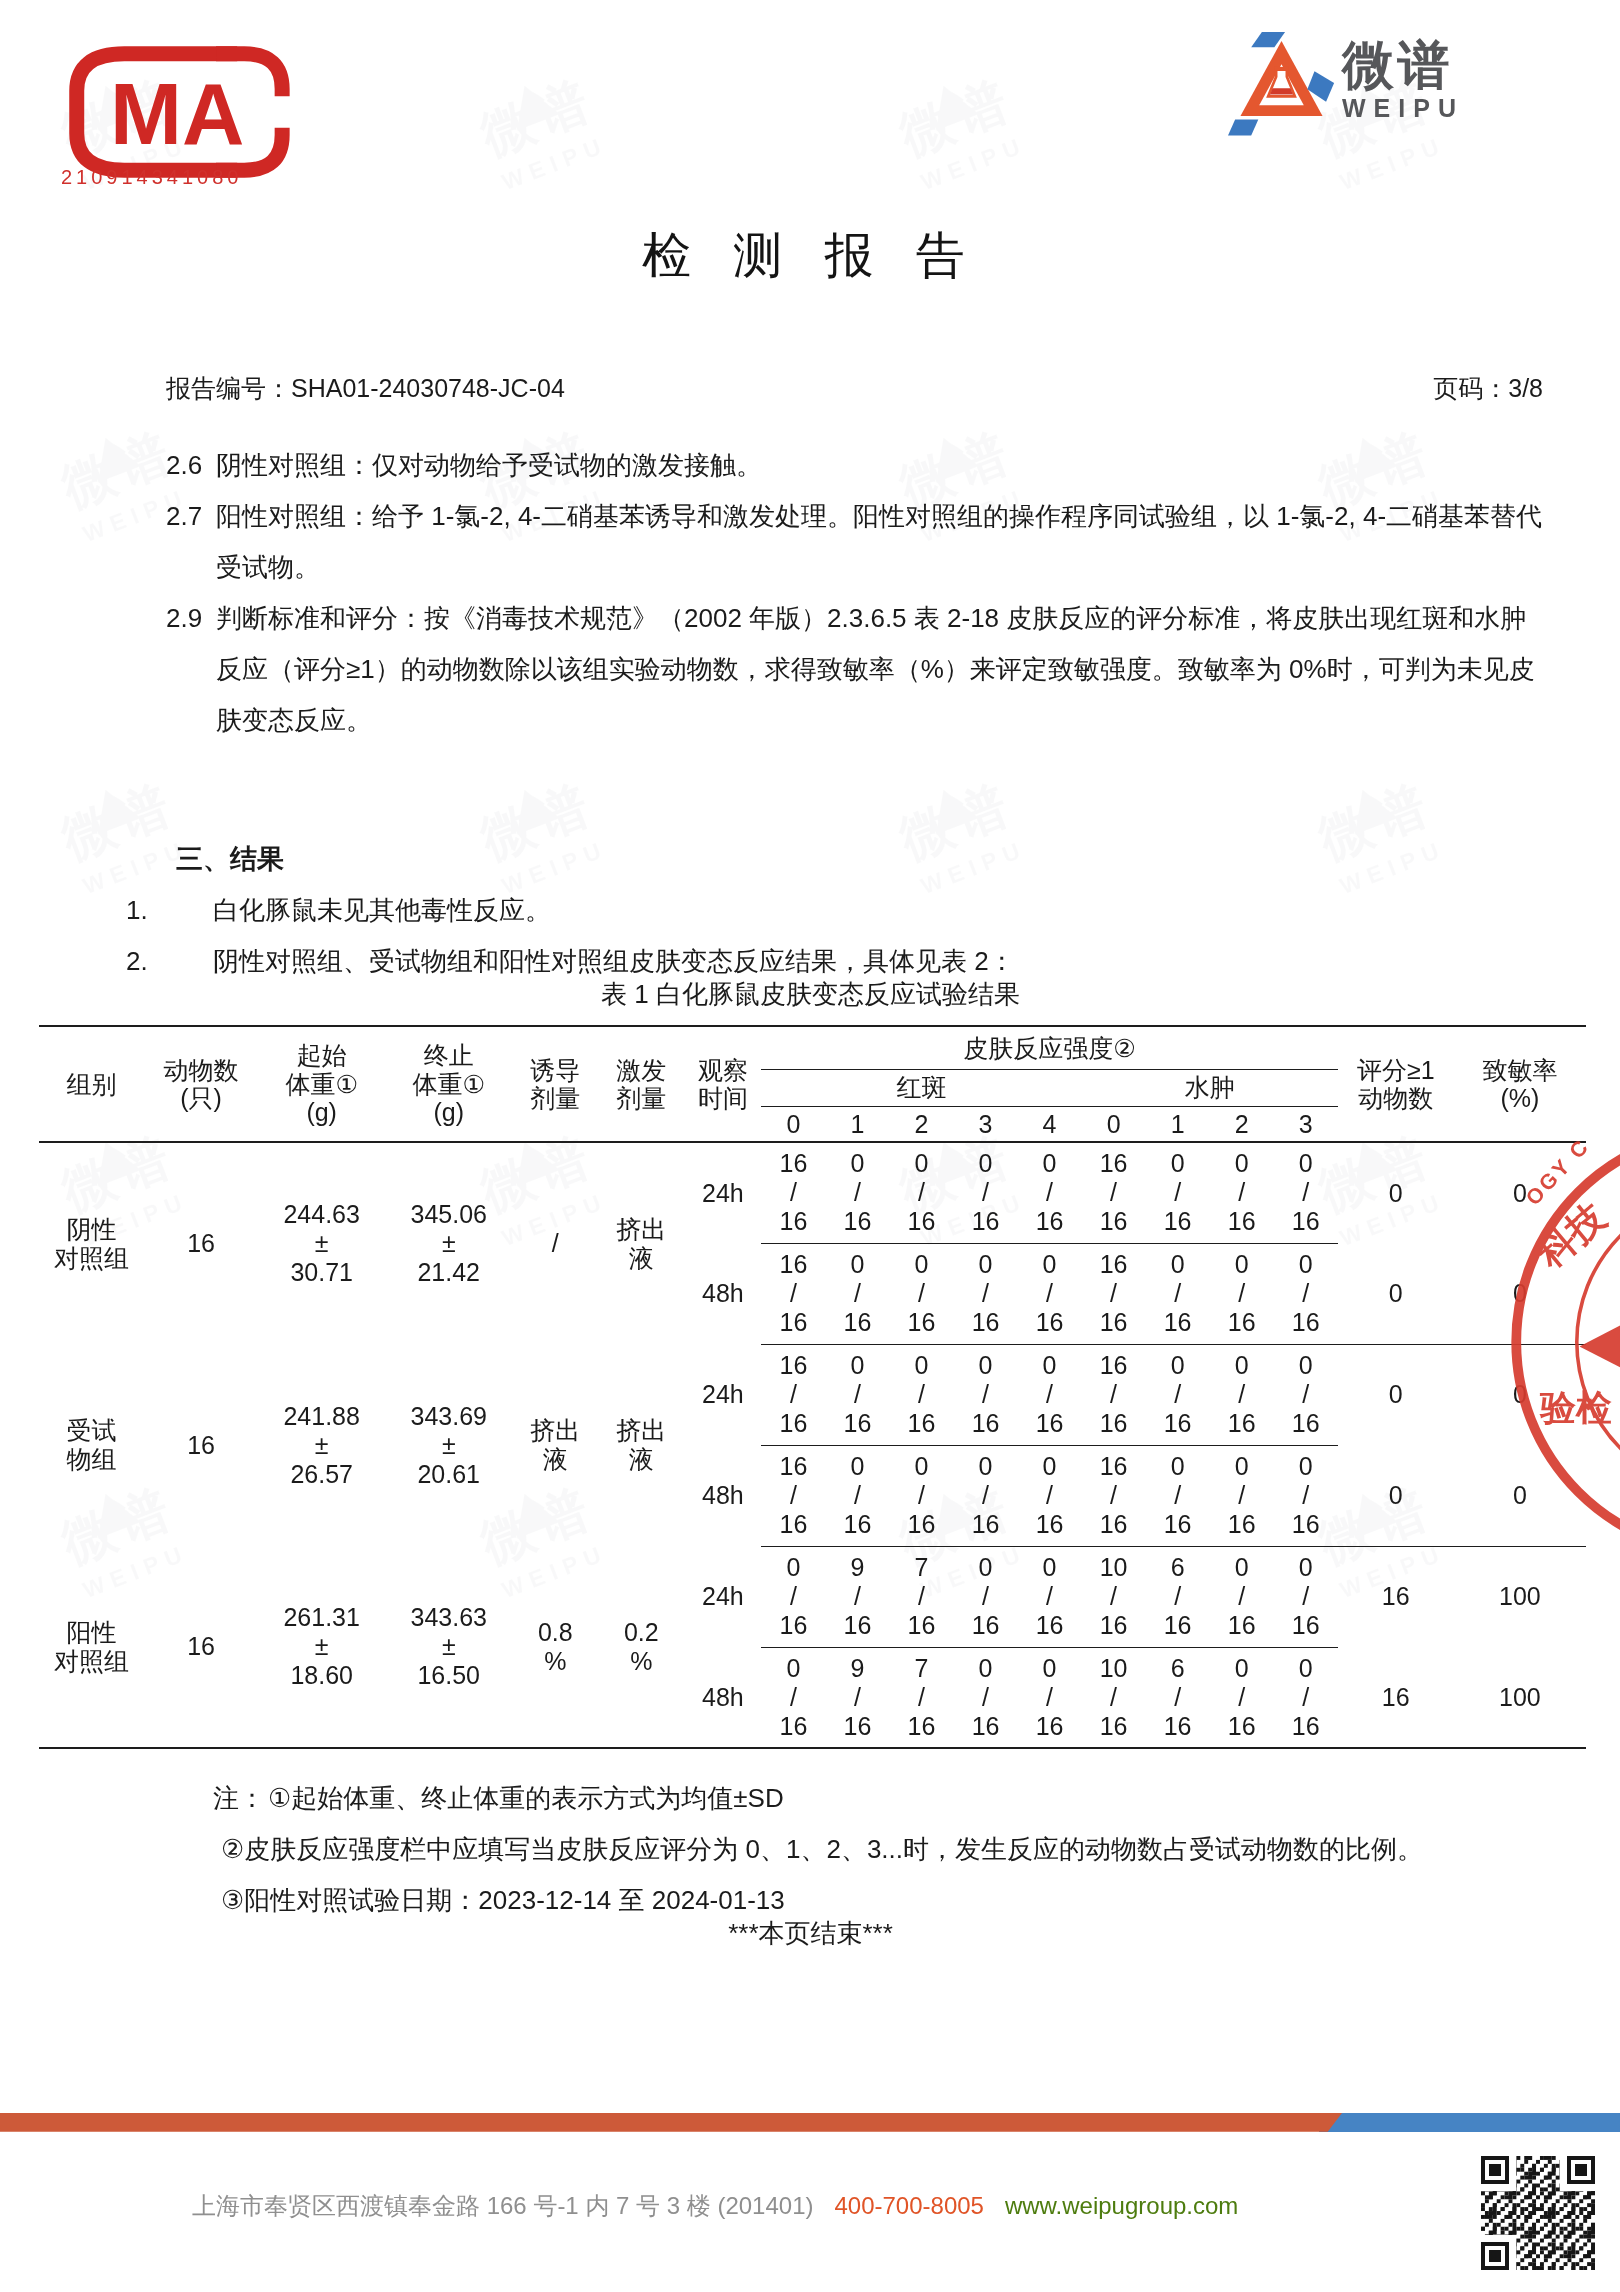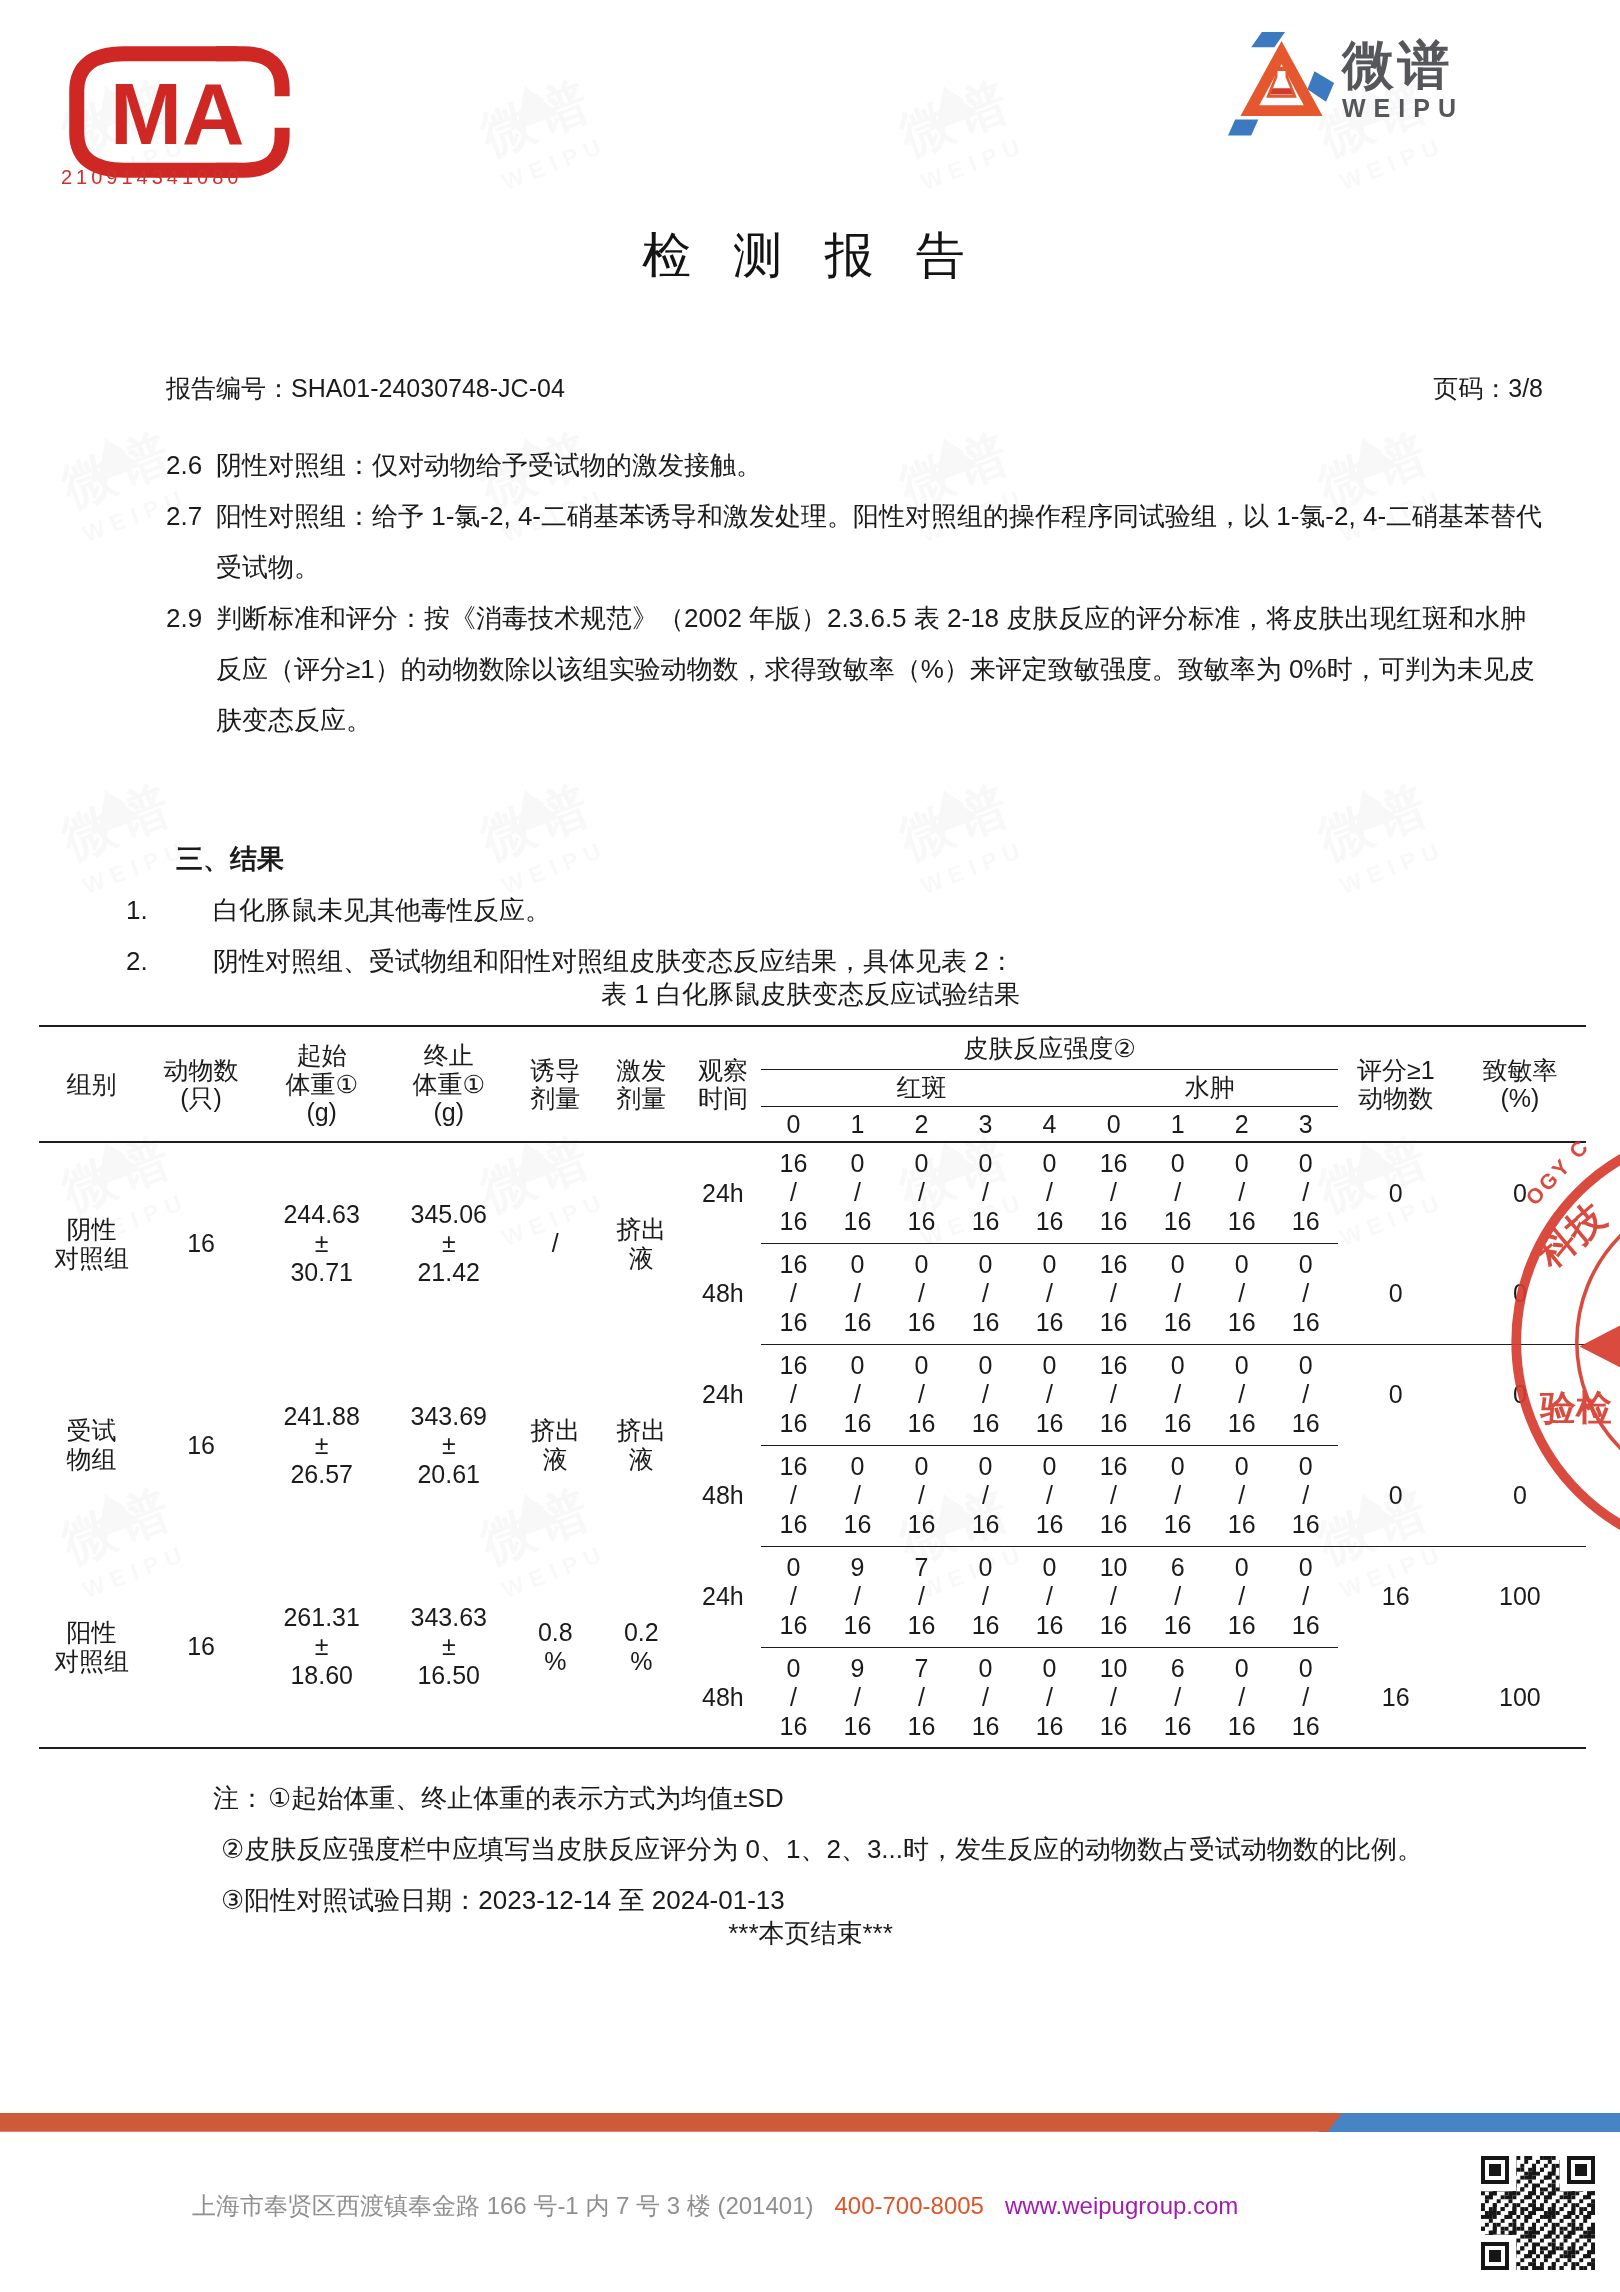--- a/index.html
+++ b/index.html
@@ -62,21 +62,21 @@
   .note-line{ padding-left:55px; }
   .page-end{ left:0; right:0; top:1916px; text-align:center; font-size:26px; z-index:2;}
   
   .stamp{ left:1510px; top:1119px; z-index:3; opacity:.92; }
   
   .bar-blue{ left:1319px; right:0; top:2113px; height:18.7px; background:#4684c4; z-index:1;}
   .bar-orange{ left:0; top:2113px; width:1342px; height:18.7px; background:#cd5a39; z-index:2;
     clip-path:polygon(0 0,100% 0,calc(100% - 14.3px) 100%,0 100%);}
   .addr{ left:192px; top:2190px; font-size:24px; color:#8f8f8f; z-index:2;}
   .addr .phone{ color:#e05427; margin:0 14.3px;}
-  .addr .site{ color:#a21caf;}
+  .addr .site{ color:#4d7c0f;}
   .qr{ left:1481px; top:2156px; z-index:2;}
 </style>
 </head>
 <body>
 
 <div class="page">
 
   <div class="wm-grid">
     <div class="wm"><span class="wm-tri"></span><span class="wm-cn">微谱</span><span class="wm-en">WEIPU</span></div>
     <div class="wm"><span class="wm-tri"></span><span class="wm-cn">微谱</span><span class="wm-en">WEIPU</span></div>

